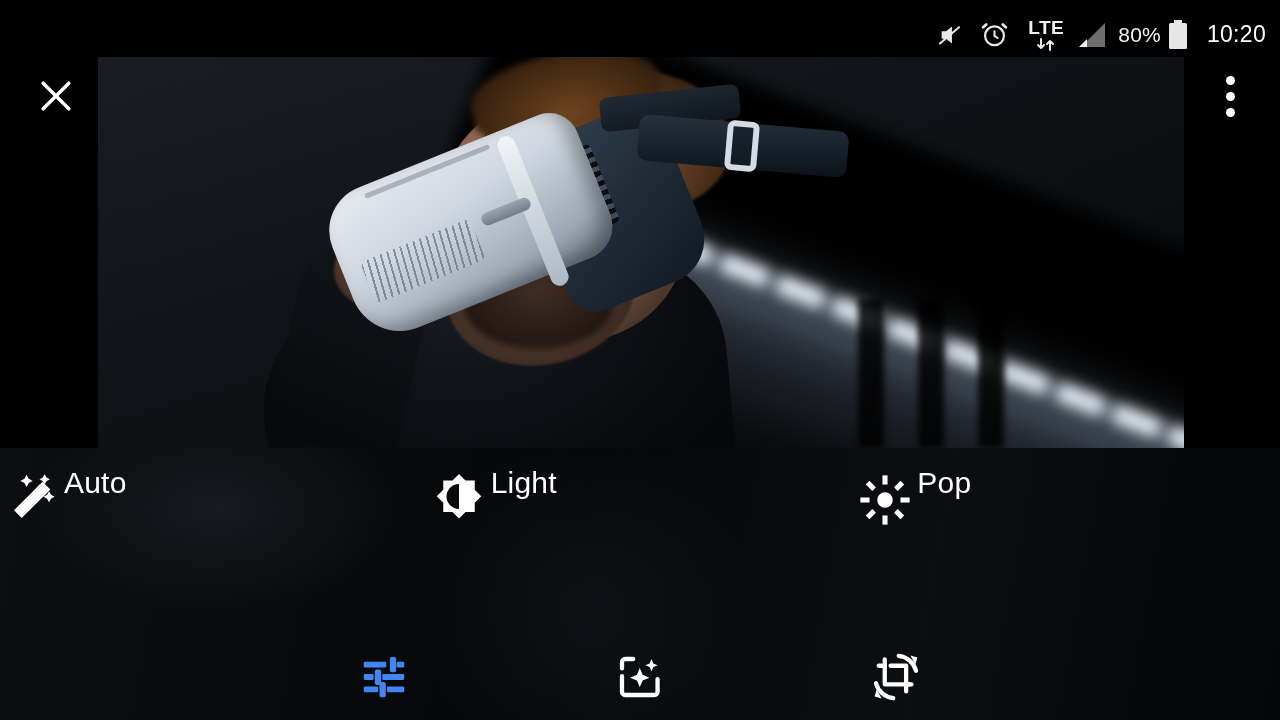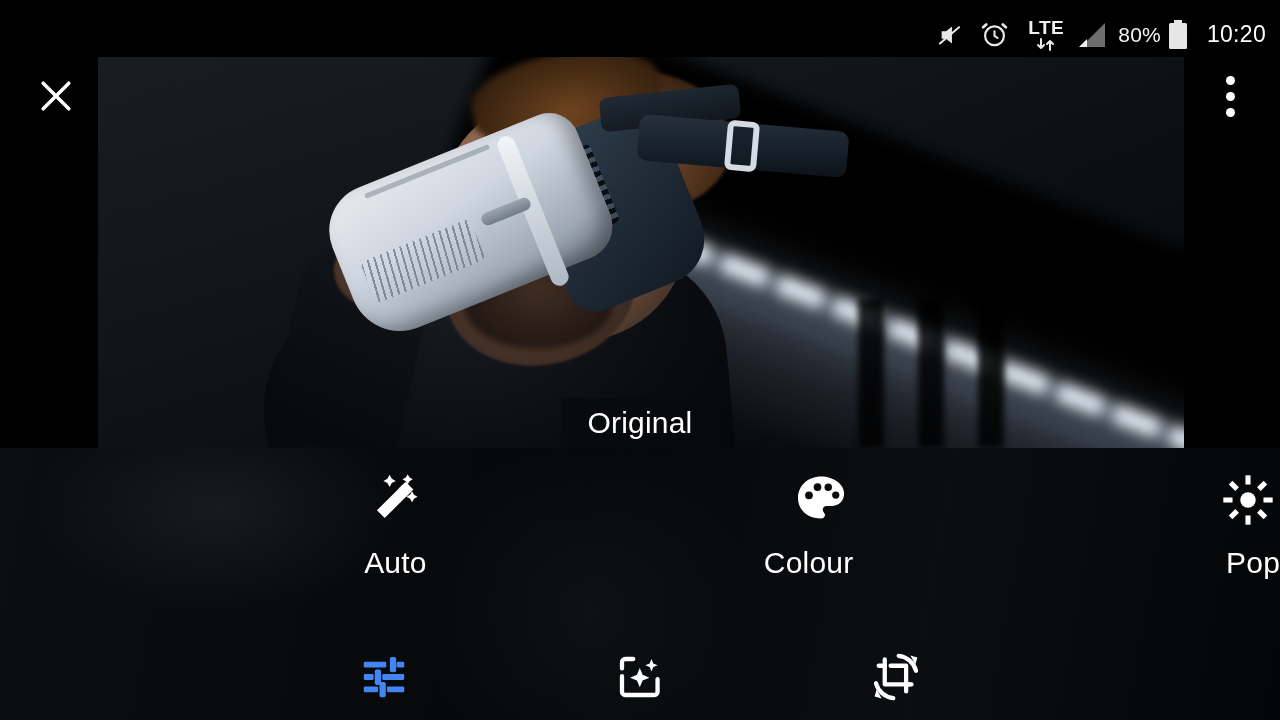--- a/index.html
+++ b/index.html
@@ -311,22 +311,22 @@
     pointer-events: none;
   }
   #filter-row {
     position: absolute; left: 0; top: 20px;
     width: 1280px; height: 130px;
     display: flex;
     z-index: 2;
   }
   .filter-item {
     flex: 1;
-    display: flex; flex-direction: column;
-    align-items: flex-end; justify-content: flex-start;
+    display: flex; flex-direction: row;
+    align-items: flex-start; justify-content: flex-start;
     cursor: pointer;
   }
   .filter-icon {
     height: 64px; width: 64px;
     display: flex; align-items: center; justify-content: center;
     margin-bottom: 16px;
   }
   .filter-label {
     color: #fff; font-size: 30px; line-height: 1; letter-spacing: 0.2px;
   }
@@ -395,21 +395,20 @@
         <path d="M5 5 L19 19 M19 5 L5 19" stroke="#ffffff" stroke-width="1.9" stroke-linecap="round" fill="none"></path>
       </svg>
     </div>
 
     <div id="overflow-btn">
       <span class="dot"></span>
       <span class="dot"></span>
       <span class="dot"></span>
     </div>
 
-    <div id="original-chip">Original</div>
   </div>
 
   <div id="status-bar">
 
     <div class="sb-item">
       <svg width="32" height="32" viewBox="0 0 24 24">
         <path d="M3.5 9.2h3.3L11.2 5.6v12.8L6.8 14.8H3.5z" fill="#e8e8e8"></path>
         <path d="M2.2 18.4 L16.5 6.1" stroke="#e8e8e8" stroke-width="1.5" stroke-linecap="round"></path>
       </svg>
     </div>
@@ -461,33 +460,30 @@
               <path d="M15.0 6.0 L18.0 9.0 L16.4 10.6 L13.4 7.6 Z" fill="#ffffff"></path>
               <path d="M9.9 2.2 l.85 1.55 1.55.85 -1.55.85 -.85 1.55 -.85-1.55 -1.55-.85 1.55-.85z"></path>
               <path d="M16.9 2.0 l.7 1.3 1.3.7 -1.3.7 -.7 1.3 -.7-1.3 -1.3-.7 1.3-.7z"></path>
               <path d="M18.6 8.6 l.75 1.4 1.4.75 -1.4.75 -.75 1.4 -.75-1.4 -1.4-.75 1.4-.75z"></path>
             </g>
           </svg>
         </div>
         <div class="filter-label">Auto</div>
       </div>
 
-
       <div class="filter-item">
         <div class="filter-icon">
           <svg width="60" height="60" viewBox="0 0 24 24">
-            <path fill="#ffffff" d="M12 2.6 C6.8 2.6 2.8 6.3 2.8 11.2 c0 4.9 4 8.2 9.2 8.2 .95 0 1.6-.62 1.6-1.4 0-.42-.18-.74-.45-1.02-.28-.3-.46-.64-.46-1.06 0-.83.7-1.5 1.56-1.5h1.9c3.0 0 5.1-2.1 5.1-5.0 C21.2 5.8 17.2 2.6 12 2.6z"></path>
-            <circle cx="7.2" cy="10.1" r="1.55" fill="#0a0b0d"></circle>
-            <circle cx="10.6" cy="6.8" r="1.55" fill="#0a0b0d"></circle>
-            <circle cx="14.9" cy="6.9" r="1.5" fill="#0a0b0d"></circle>
-            <circle cx="17.9" cy="10.0" r="1.45" fill="#0a0b0d"></circle>
+            <path fill="#ffffff" d="M12 1.6 l2.6 2.6 h3.7 v3.7 l2.6 2.6 -2.6 2.6 v3.7 h-3.7 L12 19.4 9.4 16.8 H5.7 v-3.7 L3.1 10.5 5.7 7.9 V4.2 h3.7z"></path>
+            <path fill="#0a0b0d" d="M12 5.6 a5 5 0 0 0 0 10 z"></path>
           </svg>
         </div>
-        <div class="filter-label">Colour</div>
-      </div>
+        <div class="filter-label">Light</div>
+      </div>
+
 
       <div class="filter-item">
         <div class="filter-icon">
           <svg width="58" height="58" viewBox="0 0 24 24">
             <circle cx="12" cy="12" r="3.2" fill="#ffffff"></circle>
             <g stroke="#ffffff" stroke-width="2.1" stroke-linecap="butt">
               <path d="M12 1.8 V5.6"></path>
                 <path d="M12 18.4 V22.2"></path>
               <path d="M1.8 12 H5.6"></path>
                 <path d="M18.4 12 H22.2"></path>

